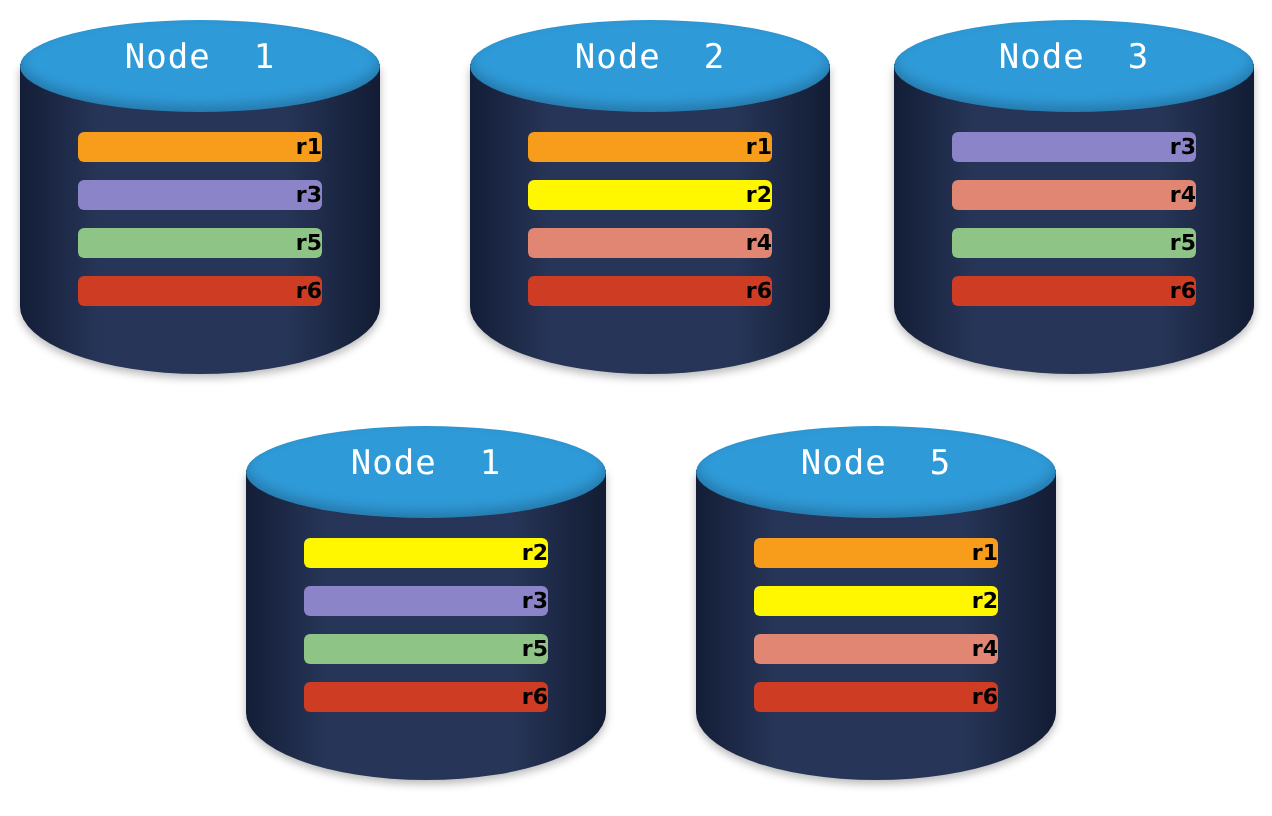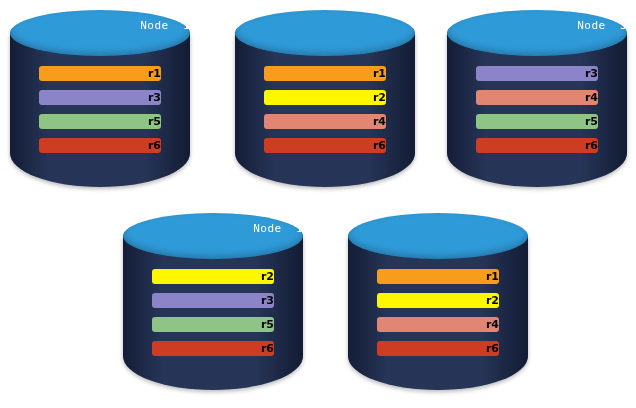--- a/index.html
+++ b/index.html
@@ -60,24 +60,24 @@
     border-radius: 50%;
     background: #2f9ad8;
     box-shadow: inset 0 -3px 6px rgba(0,0,0,0.22);
   }
 
   .node-label {
     position: absolute;
     left: 0;
     top: 9px;
     width: 180px;
-    text-align: right;
+    text-align: center;
     color: #ffffff;
     font-family: "DejaVu Sans Mono", monospace;
-    font-size: 11px;
+    font-size: 17px;
     letter-spacing: 0.5px;
     white-space: pre;
   }
 
   
   .replicas {
     position: absolute;
     left: 29px;
     top: 56px;
     width: 122px;
@@ -108,20 +108,21 @@
         <div class="replicas">
           <div class="replica" style="background: rgb(248, 156, 28);">r1</div>
           <div class="replica" style="background: rgb(140, 132, 200);">r3</div>
           <div class="replica" style="background: rgb(143, 196, 135);">r5</div>
           <div class="replica" style="background: rgb(207, 60, 36);">r6</div>
         </div>
       </div>
       <div class="node" style="left: 235px; top: 10px;">
         <div class="node-body" style="background-color: rgb(27, 42, 78);"></div>
         <div class="node-top" style="background: rgb(47, 154, 216);"></div>
+        <div class="node-label">Node  2</div>
         <div class="replicas">
           <div class="replica" style="background: rgb(248, 156, 28);">r1</div>
           <div class="replica" style="background: rgb(255, 247, 0);">r2</div>
           <div class="replica" style="background: rgb(226, 134, 116);">r4</div>
           <div class="replica" style="background: rgb(207, 60, 36);">r6</div>
         </div>
       </div>
       <div class="node" style="left: 447px; top: 10px;">
         <div class="node-body" style="background-color: rgb(27, 42, 78);"></div>
         <div class="node-top" style="background: rgb(47, 154, 216);"></div>
@@ -140,20 +141,21 @@
         <div class="replicas">
           <div class="replica" style="background: rgb(255, 247, 0);">r2</div>
           <div class="replica" style="background: rgb(140, 132, 200);">r3</div>
           <div class="replica" style="background: rgb(143, 196, 135);">r5</div>
           <div class="replica" style="background: rgb(207, 60, 36);">r6</div>
         </div>
       </div>
       <div class="node" style="left: 348px; top: 213px;">
         <div class="node-body" style="background-color: rgb(27, 42, 78);"></div>
         <div class="node-top" style="background: rgb(47, 154, 216);"></div>
+        <div class="node-label">Node  5</div>
         <div class="replicas">
           <div class="replica" style="background: rgb(248, 156, 28);">r1</div>
           <div class="replica" style="background: rgb(255, 247, 0);">r2</div>
           <div class="replica" style="background: rgb(226, 134, 116);">r4</div>
           <div class="replica" style="background: rgb(207, 60, 36);">r6</div>
         </div>
       </div>
     </div>
 </div>
 

